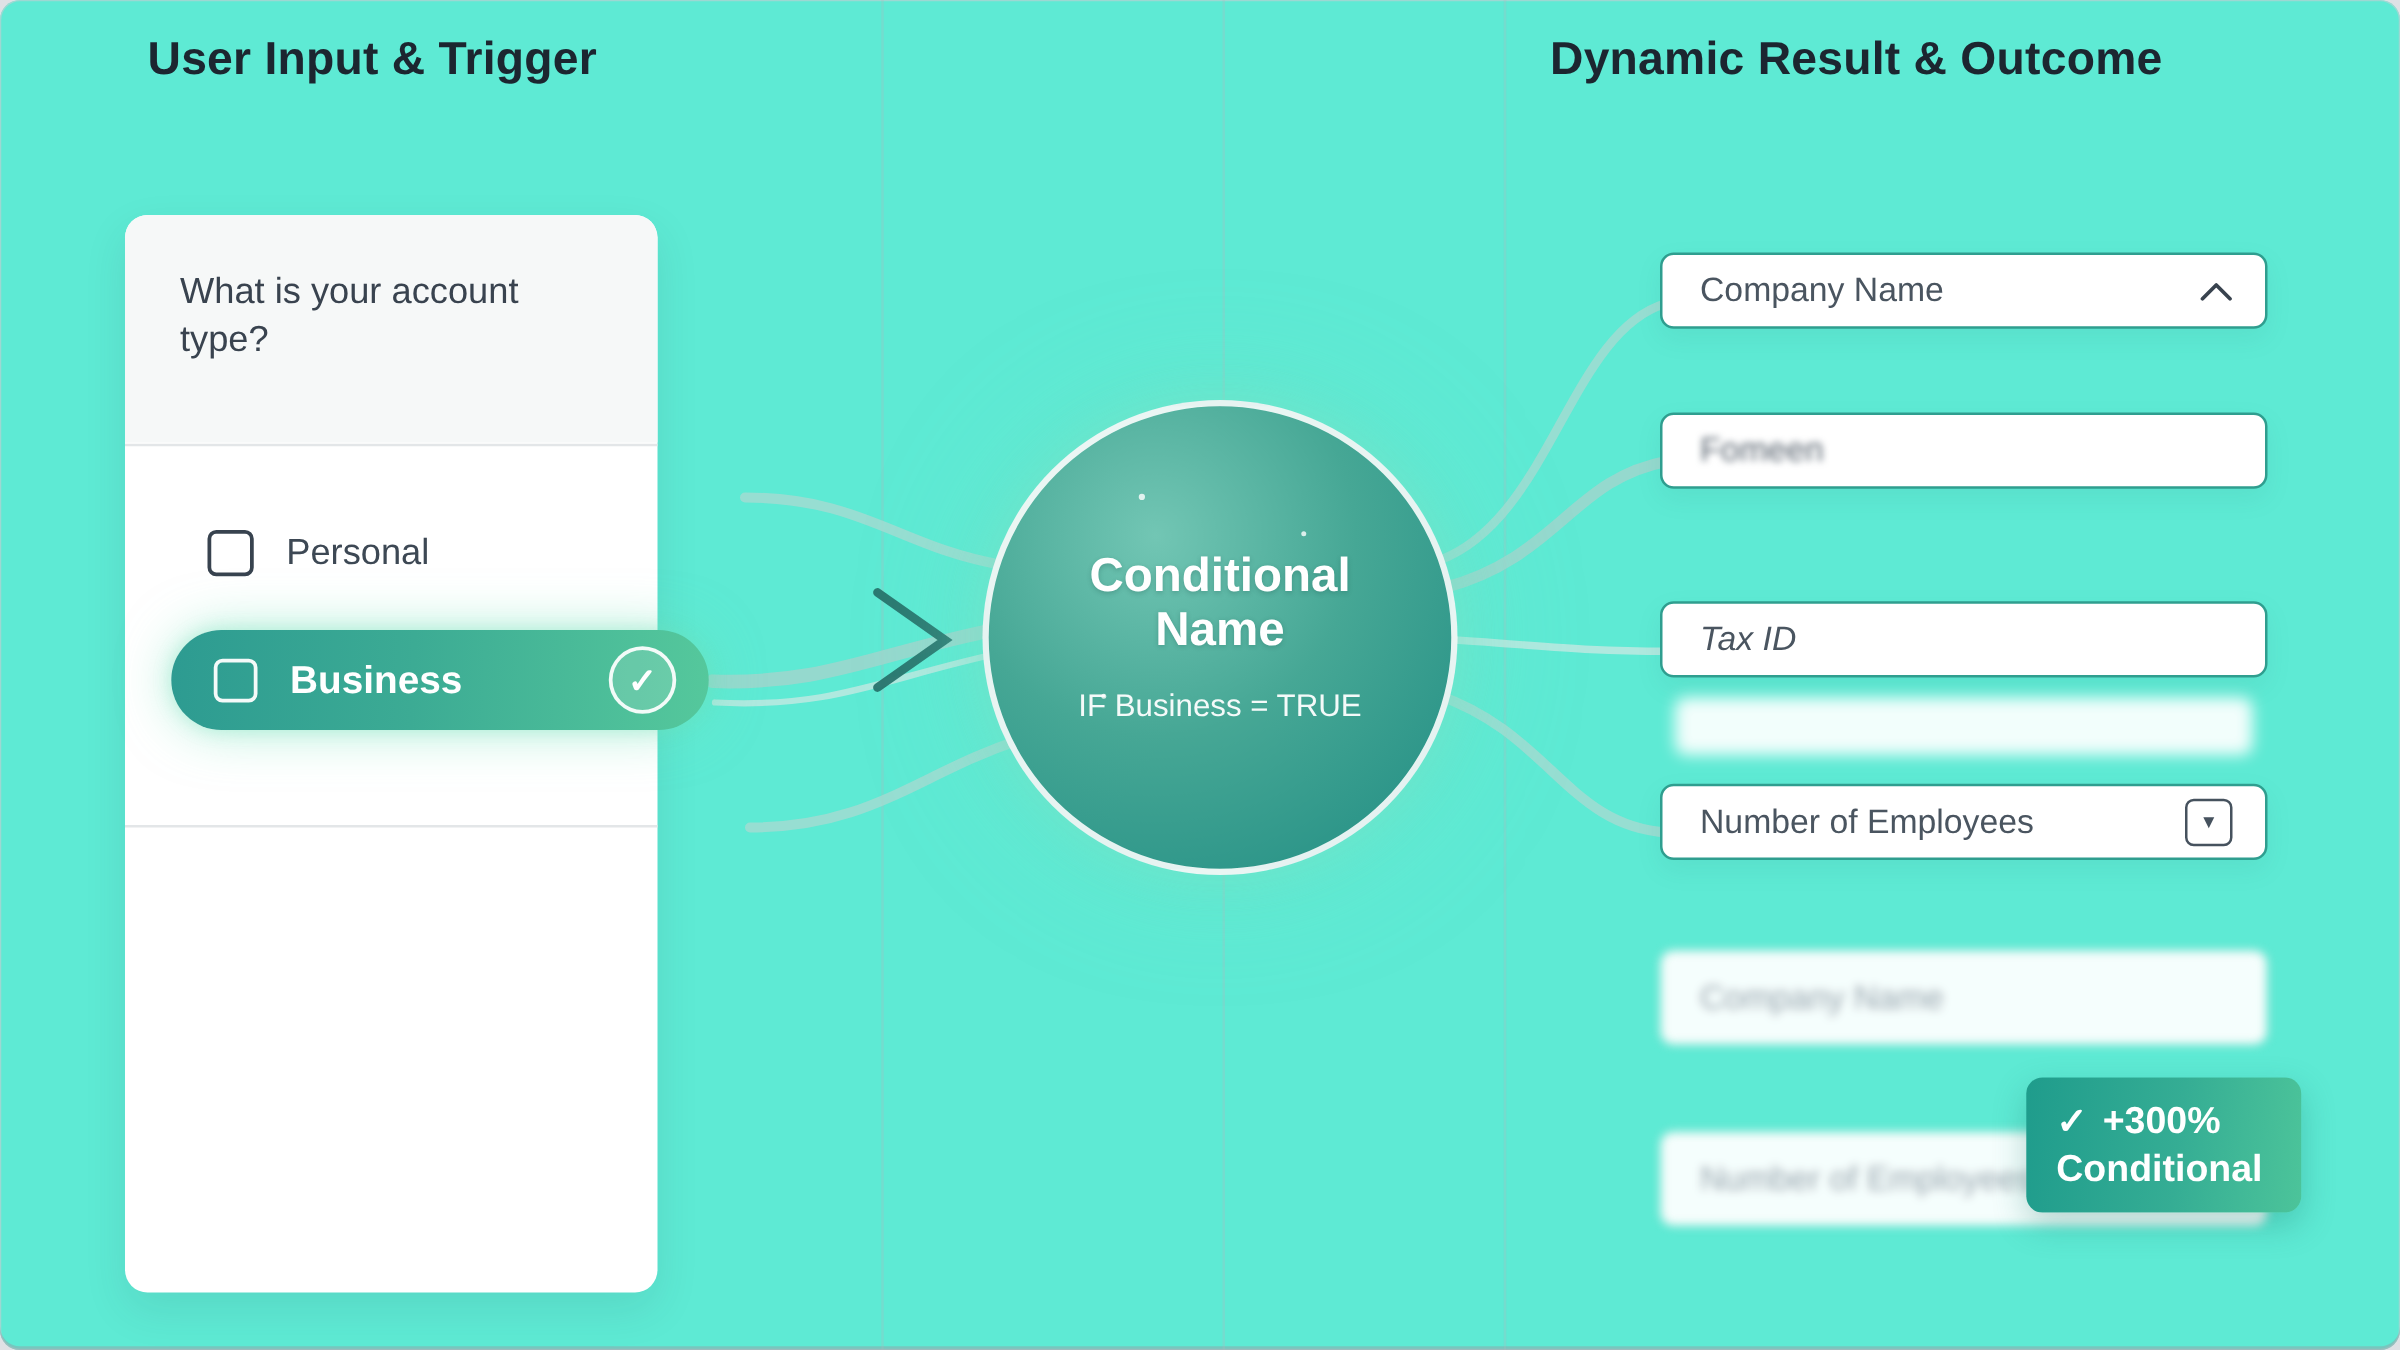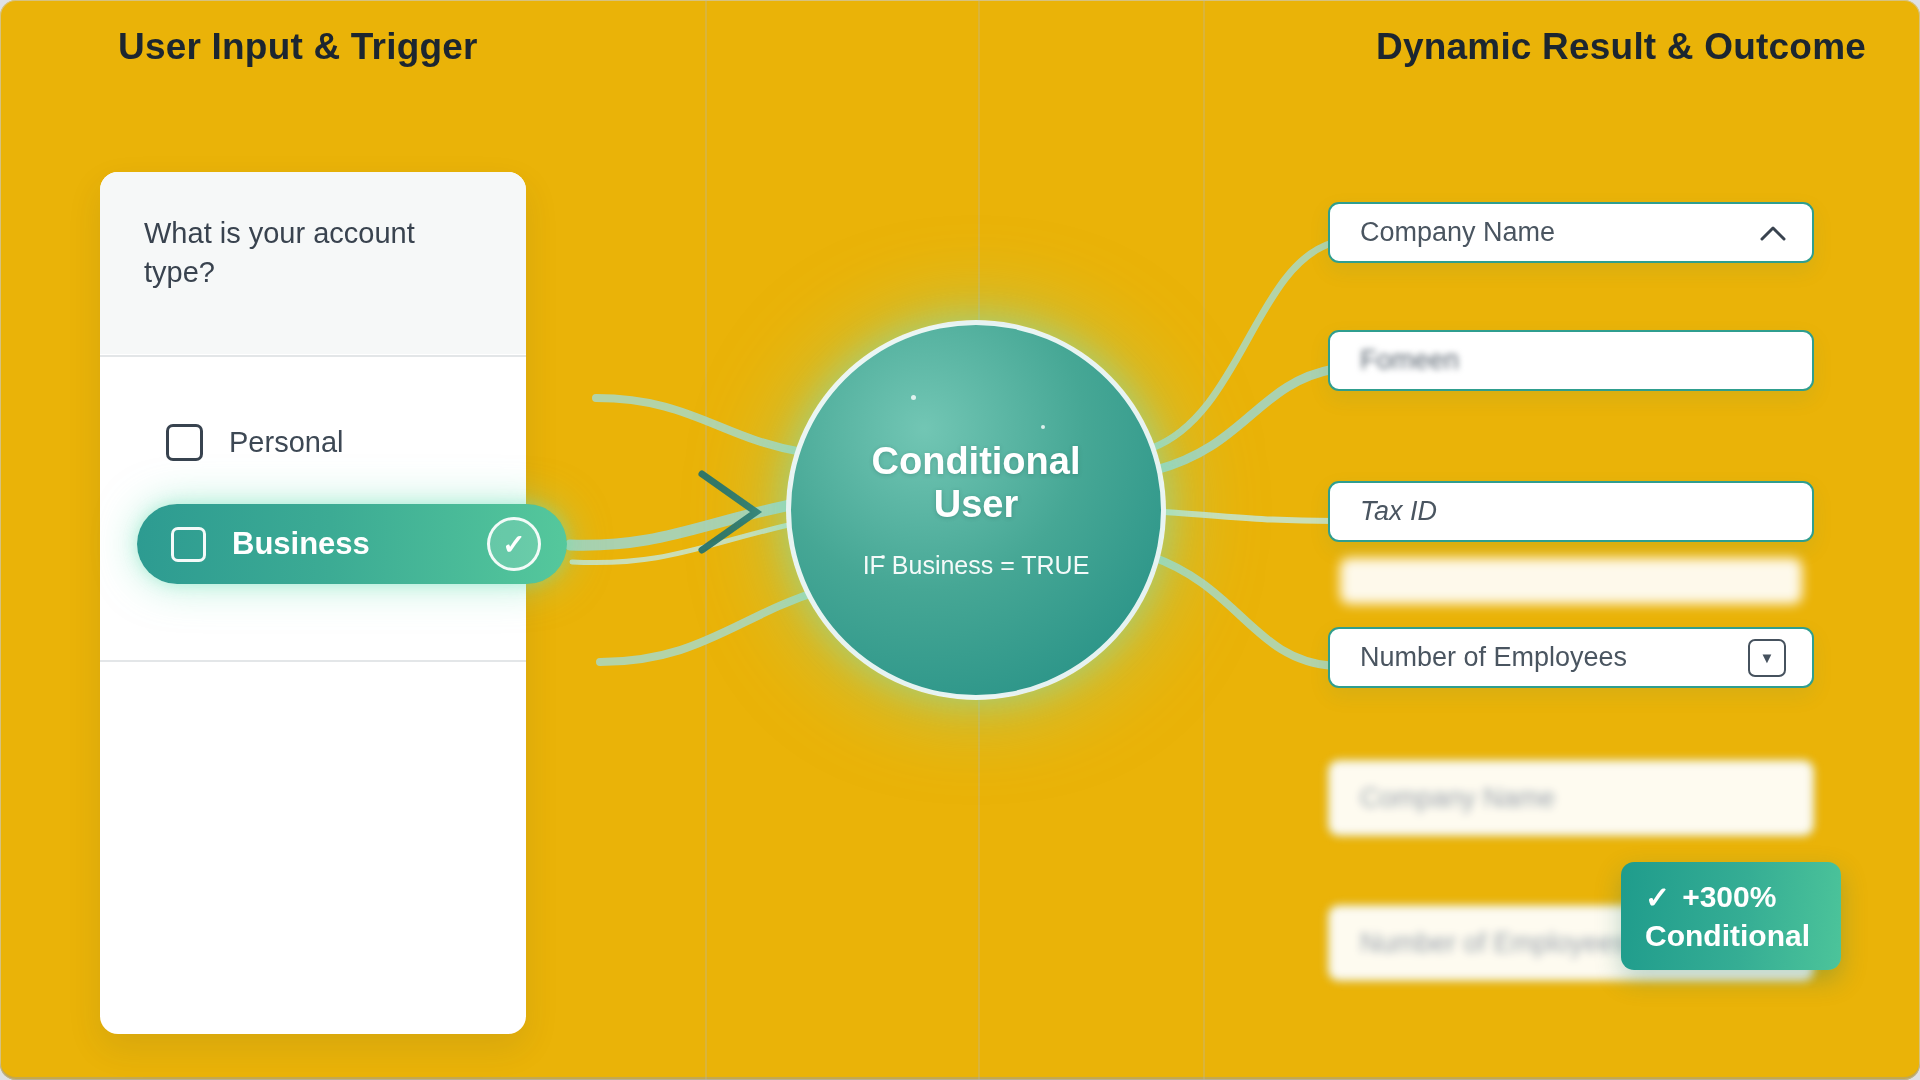--- a/index.html
+++ b/index.html
@@ -1,26 +1,26 @@
 <!DOCTYPE html>
 <html><head>
 <meta charset="utf-8">
 <style>
   html,body{margin:0;padding:0;background:#dfe1e5;font-family:"Liberation Sans",sans-serif;}
   .canvas{
     position:relative;width:1920px;height:1080px;margin:0 auto;
-    background:#eab308;border-radius:16px;overflow:hidden;
+    background:#5eead4;border-radius:16px;overflow:hidden;
     box-shadow:inset 0 -3px 0 rgba(150,156,163,.45), inset 0 0 0 1px rgba(200,204,209,.6);
   }
   .col-line{position:absolute;top:0;bottom:0;width:2px;background:rgba(176,182,189,.28);}
   .col-a{left:705px;} .col-b{left:978px;} .col-c{left:1203px;}
 
   .section-title{position:absolute;top:26px;font-size:37px;font-weight:700;color:#1c2630;letter-spacing:.2px;}
   .title-left{left:118px;}
-  .title-right{left:1376px;}
+  .title-right{left:1240px;}
 
   
   .card{
     position:absolute;left:100px;top:172px;width:426px;height:862px;
     background:#ffffff;border-radius:18px;
     box-shadow:0 14px 34px rgba(40,60,70,.10);
   }
   .card-question{
     padding:42px 44px 0 44px;height:140px;font-size:29px;color:#39434f;line-height:1.35;
     background:#f6f8f8;border-radius:18px 18px 0 0;
@@ -145,21 +145,21 @@
 
     <div class="hdiv hdiv-2"></div>
   </div>
 
   <div class="logic-circle">
     <span class="sparkle sp1"></span>
     <span class="sparkle sp2"></span>
     <span class="sparkle sp3"></span>
     <div class="logic-title">
       <span style="display:block">Conditional</span>
-      <span style="display:block">User</span>
+      <span style="display:block">Name</span>
     </div>
     <div class="logic-cond">IF Business = TRUE</div>
   </div>
 
   <div class="field f1">
     <span class="field-label">Company Name</span>
     <svg class="chevron-up-icon" viewBox="0 0 26 16">
       <polyline points="2,14 13,3 24,14" fill="none" stroke="#39434f" stroke-width="3" stroke-linecap="round" stroke-linejoin="round"></polyline>
     </svg>
   </div>

